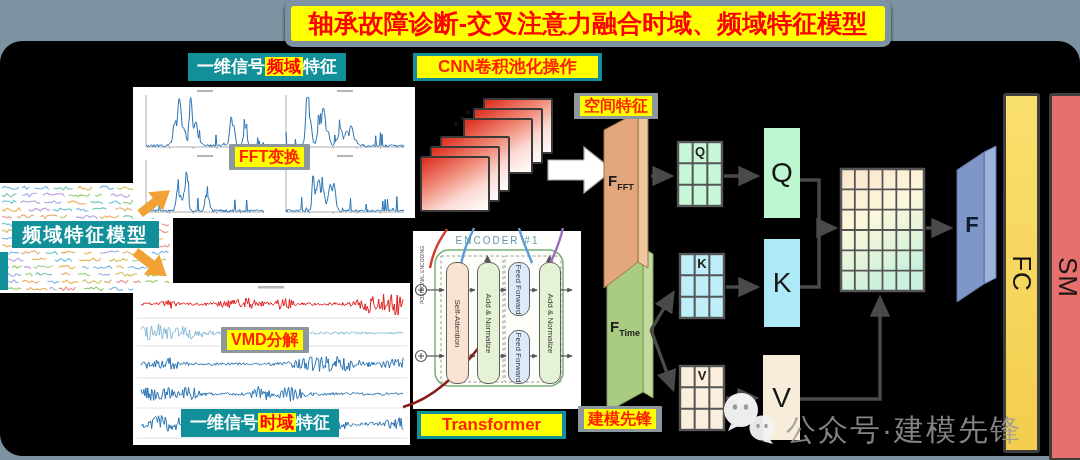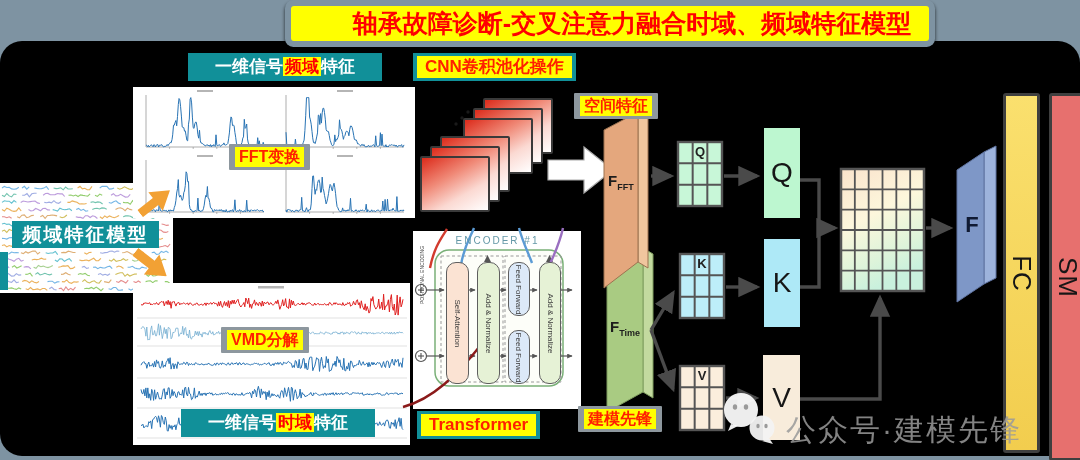--- a/index.html
+++ b/index.html
@@ -5,28 +5,28 @@
   html,body{margin:0;padding:0;}
   body{width:1080px;height:460px;background:#7e93a2;position:relative;overflow:hidden;
        font-family:"Liberation Sans",sans-serif;}
   #stage{position:absolute;left:0;top:0;width:1080px;height:460px;}
   #canvas{position:absolute;left:0;top:41px;width:1080px;height:415px;background:#000;
           border-radius:22px;z-index:1;}
   #decor{position:absolute;left:0;top:0;width:1080px;height:460px;z-index:2;pointer-events:none;}
 
   .title-box{position:absolute;left:291px;top:6px;width:594px;height:35px;background:#ffff00;
              border-radius:3px;display:flex;align-items:center;justify-content:center;z-index:6;
-             box-shadow:0 0 0 6px #7e93a2,0 3px 3px 7px rgba(0,0,0,.45);padding-left:44px;}
+             box-shadow:0 0 0 6px #7e93a2,0 3px 3px 7px rgba(0,0,0,.45);}
   .title-box span{font-size:25px;font-weight:bold;color:#ff0000;white-space:nowrap;}
 
   .tlabel{position:absolute;background:#119099;color:#fff;font-weight:bold;font-size:17px;
-          line-height:22px;padding:3px 27px;z-index:5;white-space:nowrap;}
+          line-height:22px;padding:3px 9px;z-index:5;white-space:nowrap;}
   .tlabel .hl{background:#ffff00;color:#ff0000;padding:0 2px;}
   .tlabel.wrap{padding:3px 4px;}
-  .tlabel.wrap .inner{display:block;background:#ffff00;color:#ff2000;padding:0 8px;}
+  .tlabel.wrap .inner{display:block;background:#ffff00;color:#ff2000;padding:0 21px;}
 
   .glabel{position:absolute;background:#8d979e;border-radius:1px;padding:3px 6px;z-index:5;}
   .glabel .inner{display:block;background:#ffff00;color:#ff2000;font-weight:bold;font-size:16px;
                  line-height:20px;padding:0 4px;white-space:nowrap;}
 
   .input-box{position:absolute;left:12px;top:221px;width:147px;height:27px;background:#119099;
              color:#fff;font-weight:bold;font-size:19px;letter-spacing:2px;display:flex;
              align-items:center;justify-content:center;z-index:5;white-space:nowrap;}
   .teal-sliver{position:absolute;left:0;top:252px;width:8px;height:38px;background:#119099;z-index:5;}
 

